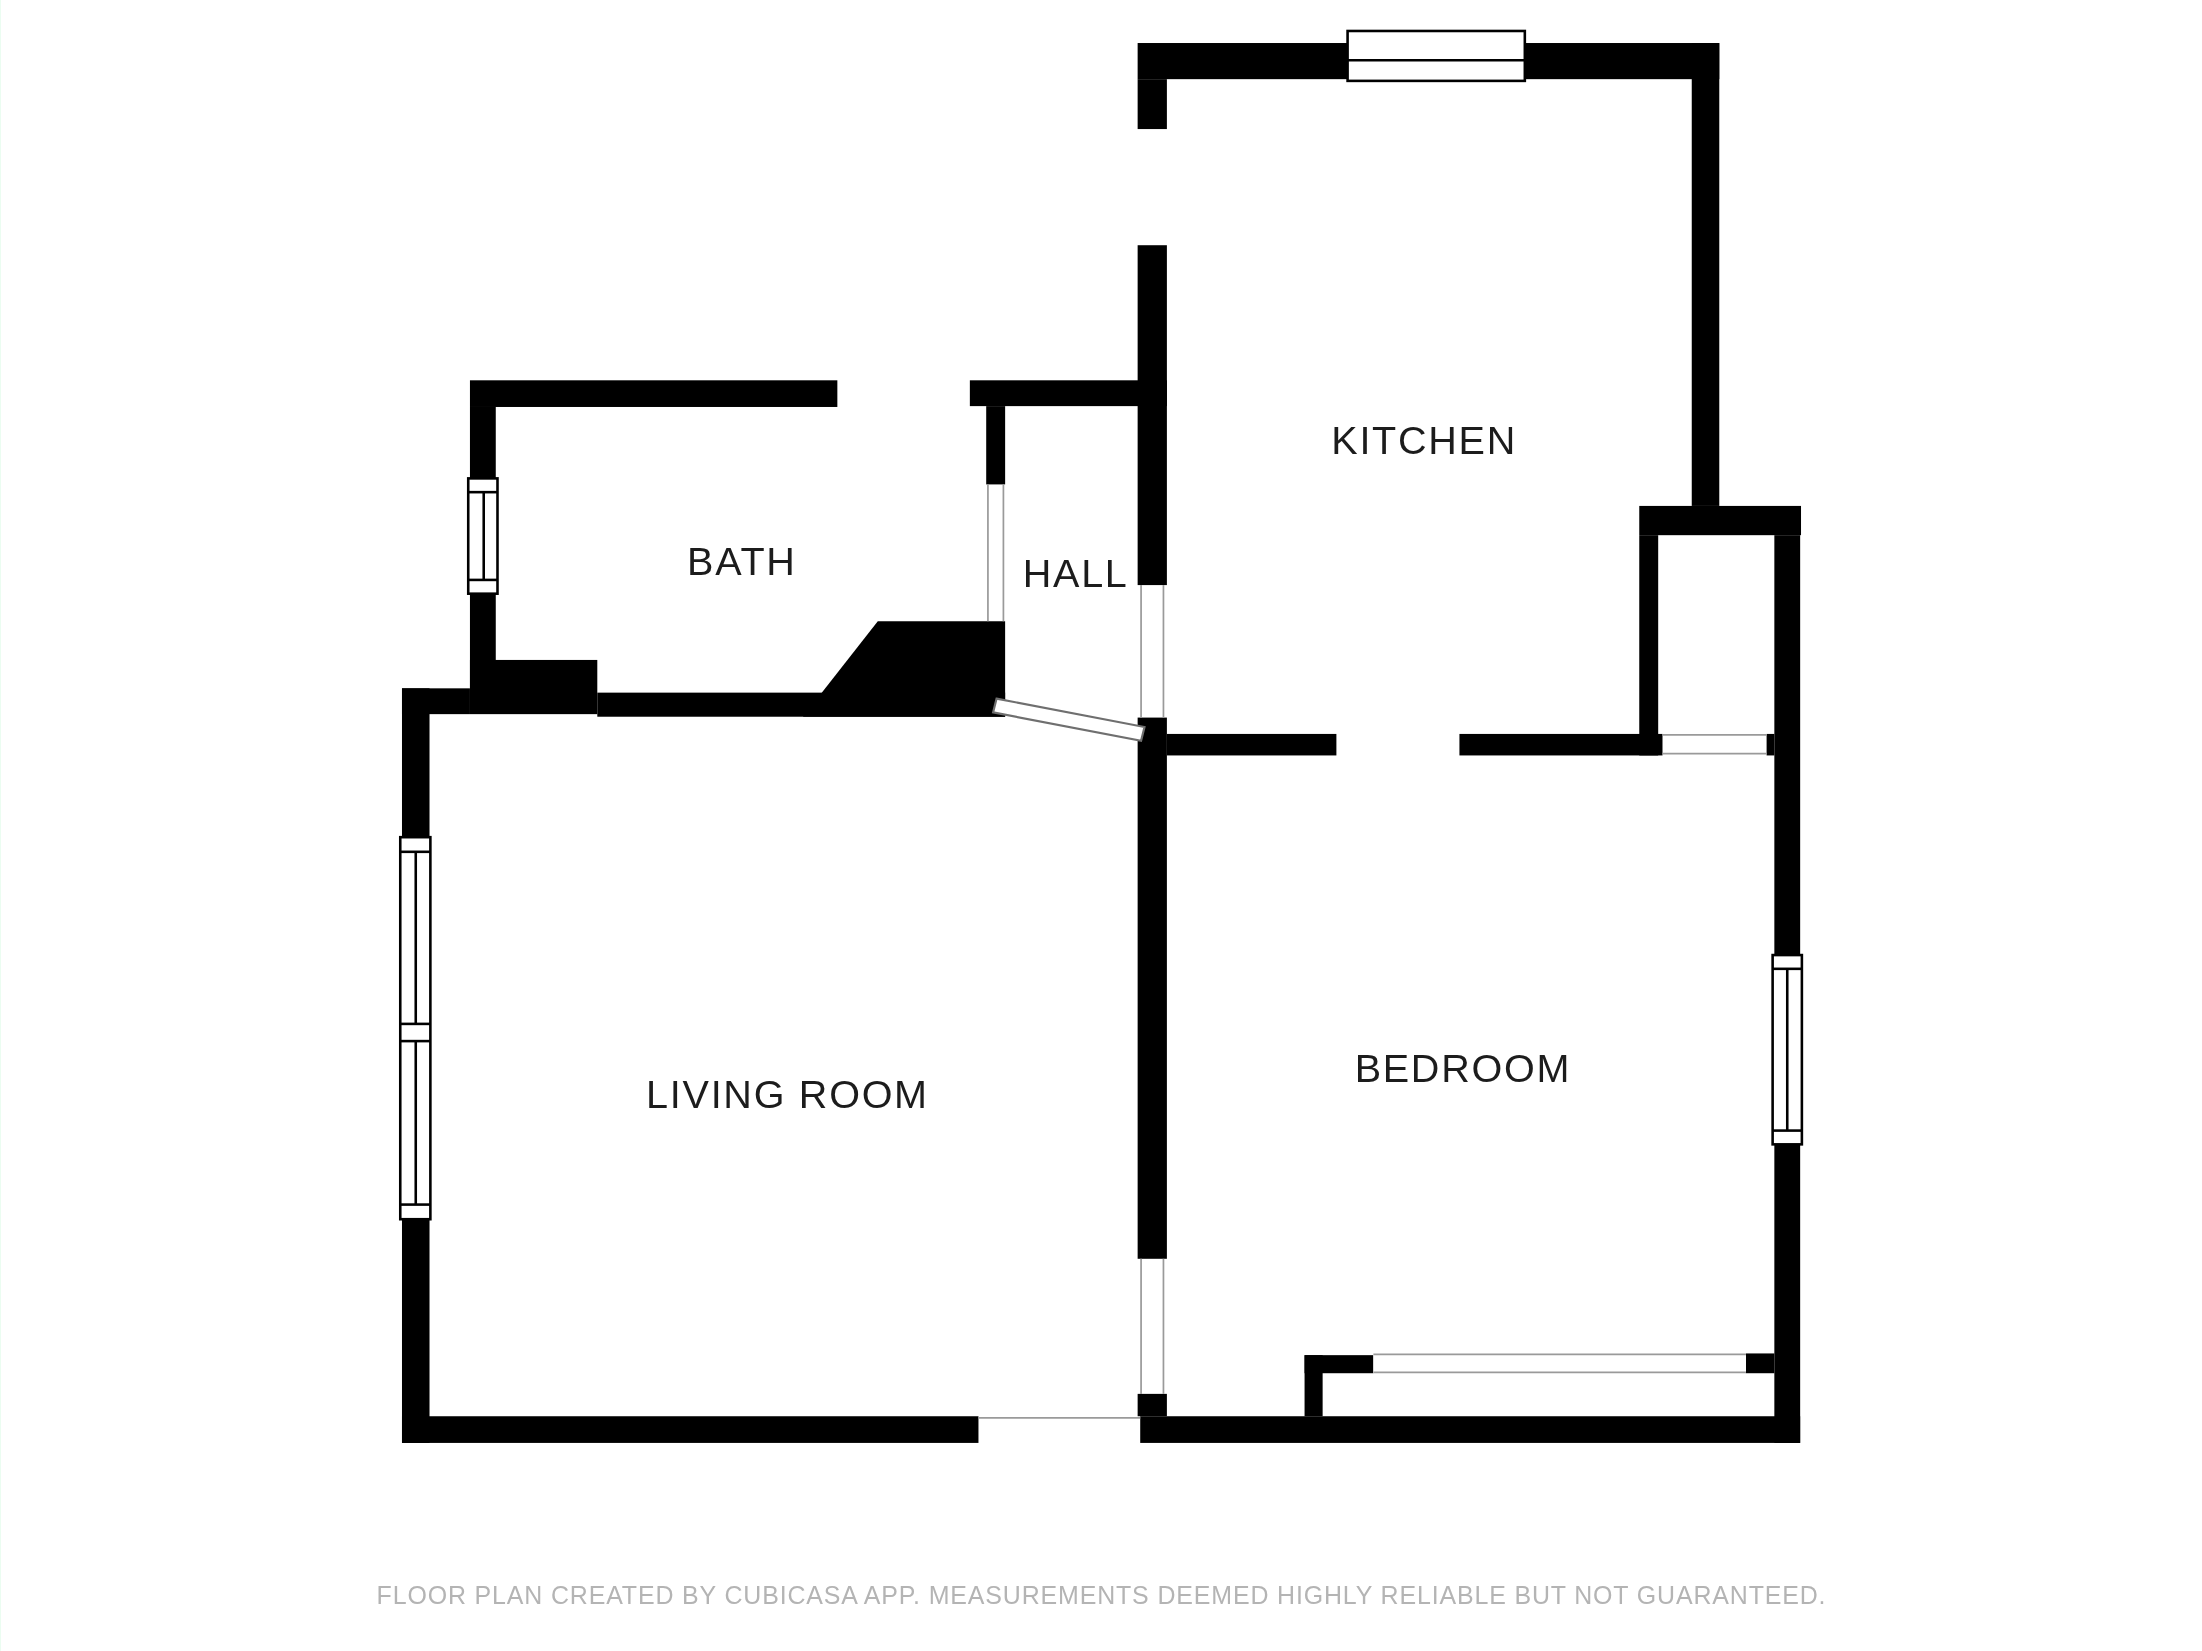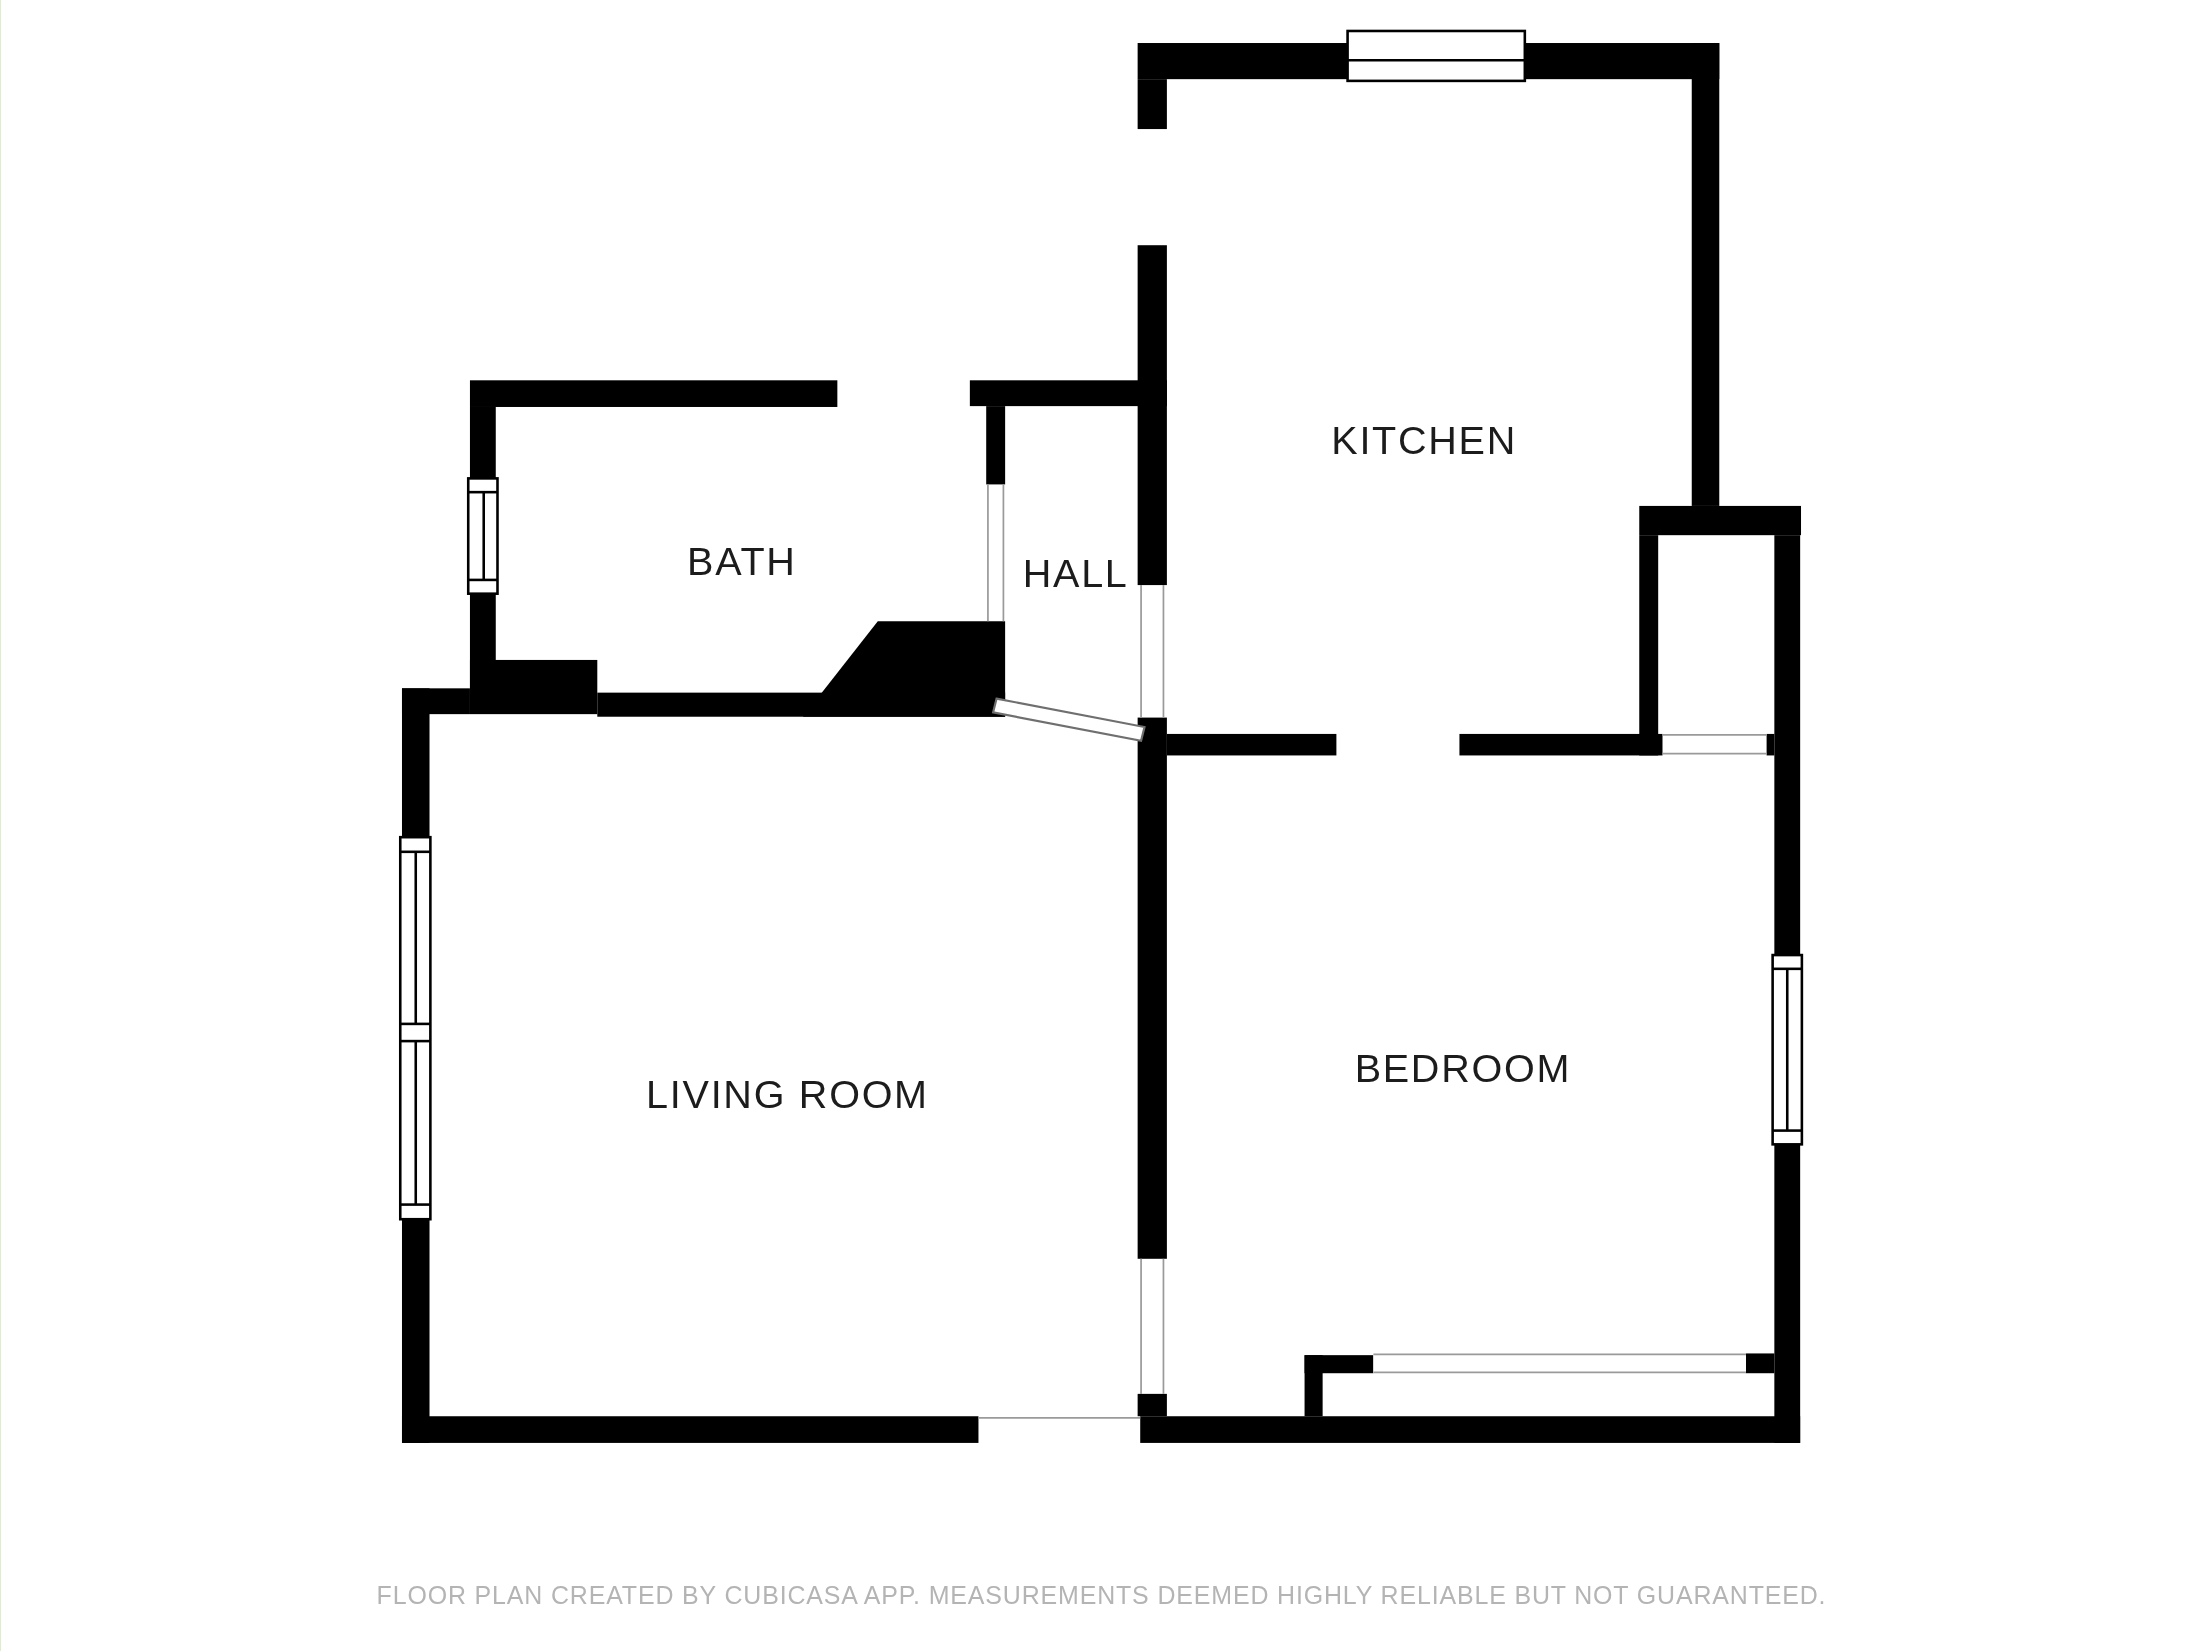--- a/index.html
+++ b/index.html
@@ -5,21 +5,21 @@
   html, body {
     margin: 0;
     padding: 0;
     background: #ffffff;
     font-family: "Liberation Sans", sans-serif;
   }
   .canvas {
     position: relative;
     width: 2186px;
     height: 1652px;
-    background: #4d7c0f;
+    background: #86efac;
     overflow: hidden;
   }
   svg { display: block; }
   .room-label {
     font-family: "Liberation Sans", "DejaVu Sans", sans-serif;
     font-size: 46px;
     letter-spacing: 2px;
     font-weight: 400;
   }
   .footer-label {

